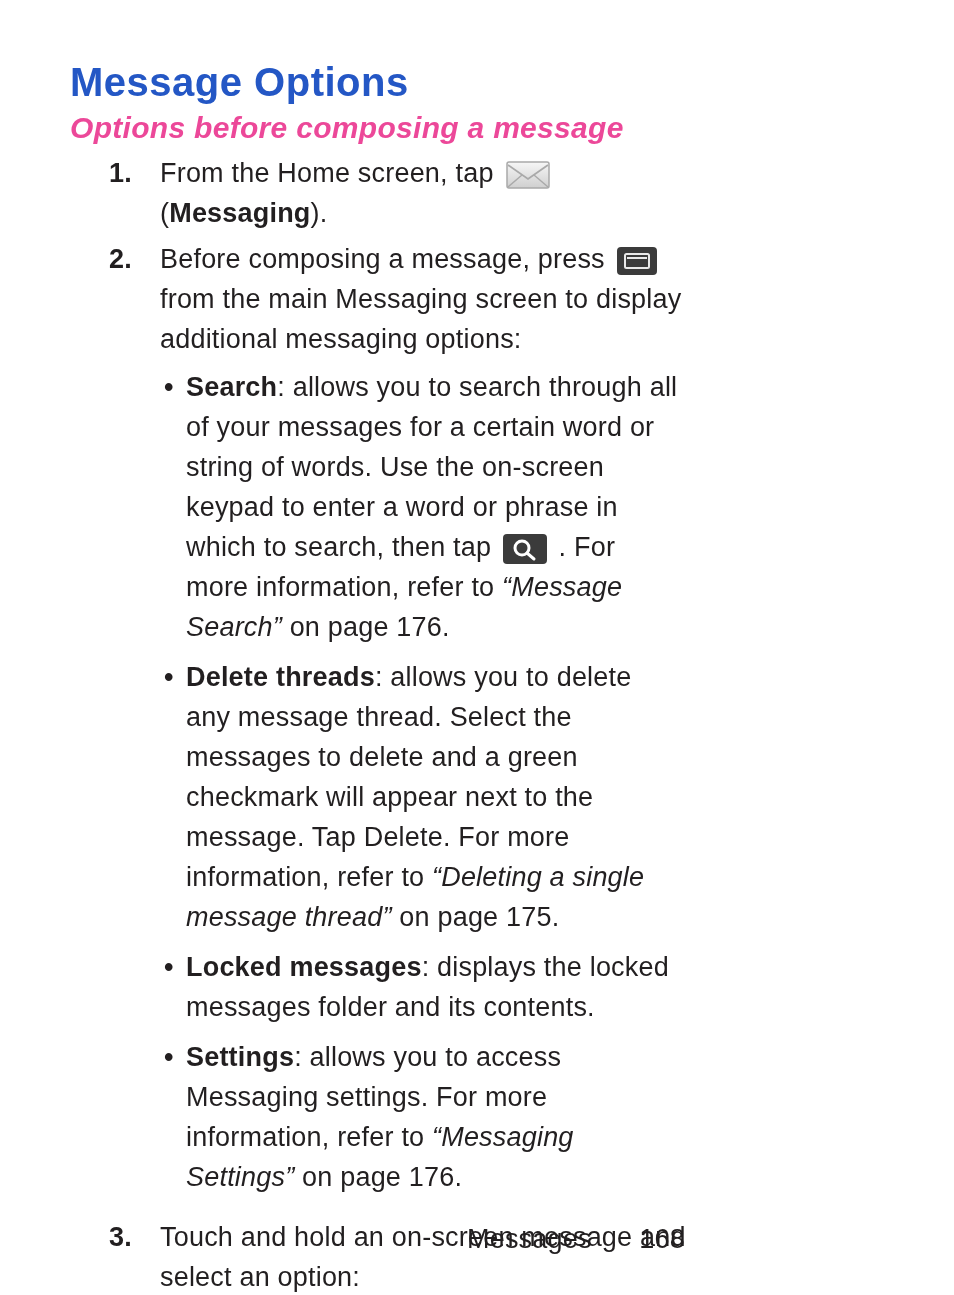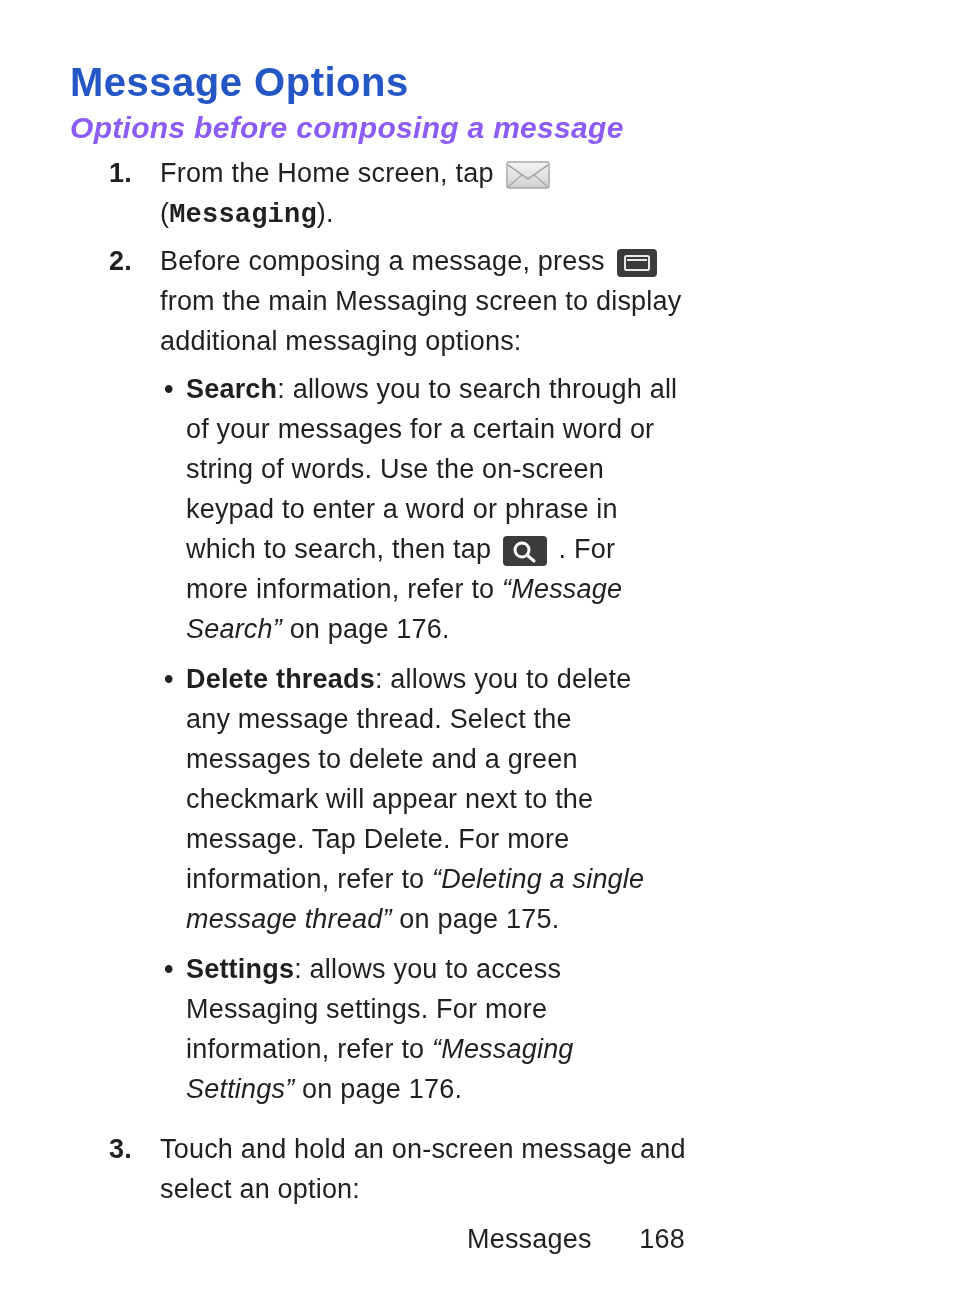--- a/index.html
+++ b/index.html
@@ -18,21 +18,21 @@
   }
   h1.section-title {
     color: #2457c5;
     font-family: Arial, Helvetica, sans-serif;
     font-weight: 900;
     font-size: 40px;
     margin: 0 0 6px 0;
     letter-spacing: 0.5px;
   }
   h2.subsection-title {
-    color: #8b5cf6;
+    color: #ec4899;
     font-style: italic;
     font-weight: 700;
     font-size: 30px;
     margin: 0 0 8px 0;
     letter-spacing: 0.3px;
   }
   .step {
     display: flex;
     flex-direction: row;
     margin: 2px 0 6px 0;
@@ -45,21 +45,21 @@
     text-align: right;
     padding-right: 28px;
     font-weight: 700;
     flex: 0 0 auto;
   }
   .step .body {
     flex: 1 1 auto;
     font-family: Arial, Helvetica, sans-serif;
   }
   .step .body .normal { font-weight: 400; margin-top: 8px; }
-  .step .body .bold   { font-weight: 700; font-family: Liberation Mono, monospace; }
+  .step .body .bold   { font-weight: 700; }
 
   .condensed { font-stretch: condensed; font-family: "Arial Narrow", Arial, Helvetica, sans-serif; }
 
   ul.bullets {
     margin: 8px 8px 4px 0;
     padding: 0 0 0 26px;
     list-style: none;
   }
   ul.bullets > li {
     position: relative;
@@ -159,20 +159,23 @@
               <rect x="0" y="0" width="44" height="30" rx="4" fill="#3b3b3b"></rect>
               <circle cx="19" cy="14" r="7" fill="none" stroke="#ffffff" stroke-width="3"></circle>
               <line x1="24" y1="19" x2="31" y2="25" stroke="#ffffff" stroke-width="3" stroke-linecap="round"></line>
             </svg>
           </span><span class="condensed"> . For more information, refer to </span><span class="condensed ital">“Message Search”</span><span class="condensed">  on page 176.</span>
         </li>
         <li>
           <span class="b-term">Delete threads</span><span class="condensed">: allows you to delete any message thread. Select the messages to delete and a green checkmark will appear next to the message. Tap Delete. For more information, refer to </span><span class="condensed ital">“Deleting a single message thread”</span><span class="condensed">  on page 175.</span>
         </li>
         <li>
+          <span class="b-term">Locked messages</span><span class="condensed">: displays the locked messages folder and its contents.</span>
+        </li>
+        <li>
           <span class="b-term">Settings</span><span class="condensed">: allows you to access Messaging settings. For more information, refer to </span><span class="condensed ital">“Messaging Settings”</span><span class="condensed">  on page 176.</span>
         </li>
       </ul>
     </div>
   </div>
 
   <div class="step">
     <div class="num">3.</div>
     <div class="body">
       <span class="normal">Touch and hold an on-screen message and select an option:</span>

